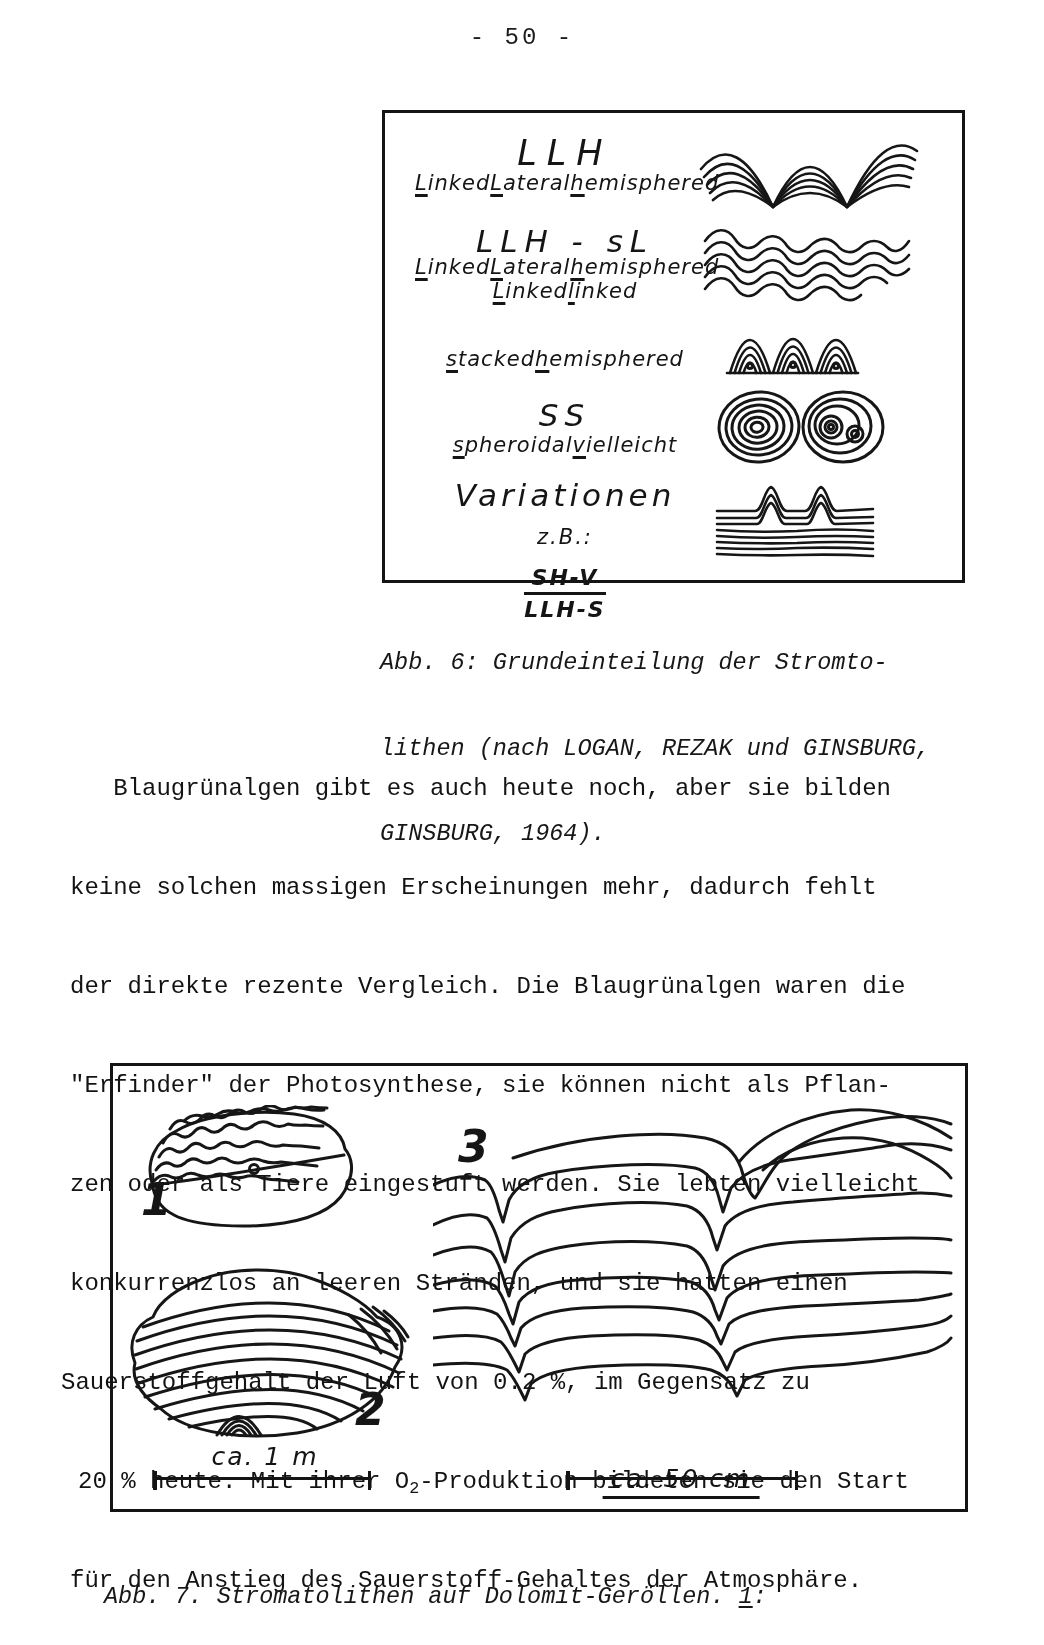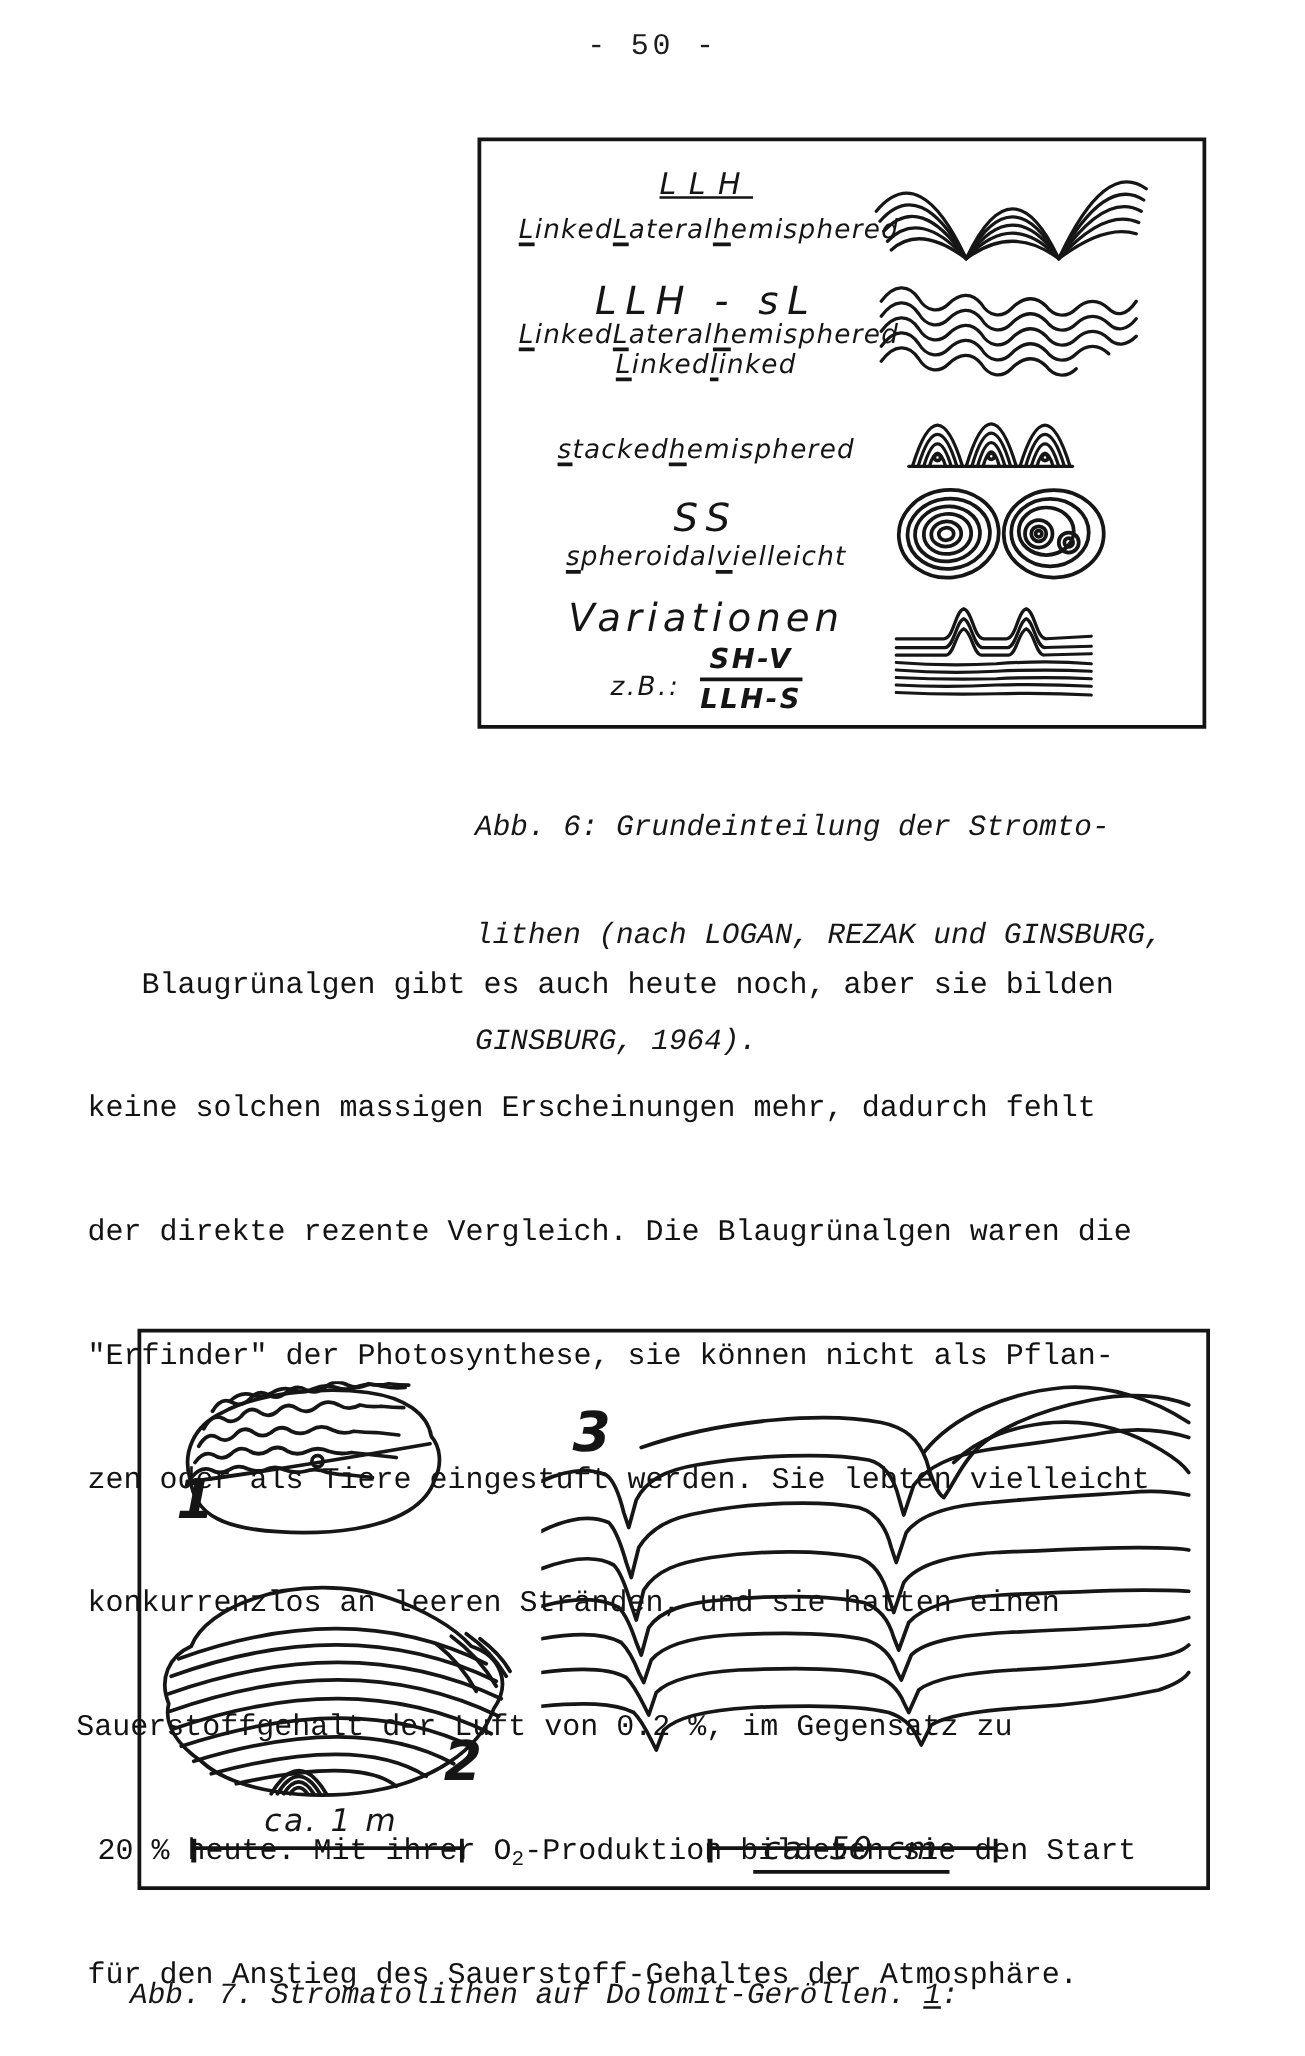--- a/index.html
+++ b/index.html
@@ -8,25 +8,25 @@
     overflow:hidden;color:#141414;
     font-family:"Liberation Mono",monospace;
   }
   .abs{position:absolute;}
   .hw{font-family:"DejaVu Sans",sans-serif;font-style:italic;color:#151515;}
   .pageno{top:24px;left:0;width:100%;text-align:center;font-size:24px;letter-spacing:3px;color:#1d1d1d;}
   
   .fig6box{left:382px;top:110px;width:583px;height:473px;border:3.5px solid #141414;box-sizing:border-box;}
   .f6txt{left:30px;width:300px;text-align:center;}
   .hw-abbr{font-size:31px;letter-spacing:7px;font-weight:500;}
-  .hw-llh{font-size:24px;letter-spacing:10px;font-weight:500;text-decoration:underline;}
+  .hw-llh{font-size:35px;letter-spacing:10px;font-weight:500;}
   .hw-desc{font-size:21px;letter-spacing:1px;word-spacing:9px;white-space:nowrap;}
   .uf{display:inline-block;margin:0 0;text-align:right;}
   .uf::first-letter{text-decoration:underline;text-decoration-thickness:2.5px;text-underline-offset:4px;}
-  .zb-row{display:flex;justify-content:center;align-items:center;gap:16px;}
+  .zb-row{display:flex;justify-content:center;align-items:center;gap:16px;flex-direction:column;}
   .zb{font-size:21px;letter-spacing:2px;margin-top:10px;}
   .frac{text-align:center;font-size:22px;font-weight:600;letter-spacing:2px;}
   .frac .num{padding:0 6px 2px 6px;border-bottom:3px solid #141414;}
   .frac .den{padding-top:2px;}
   .sketch path,.sketch line{fill:none;stroke:#161616;stroke-width:3;stroke-linecap:round;stroke-linejoin:round;}
   .sketch ellipse,.sketch circle{fill:none;stroke:#161616;stroke-width:3;}
   .sketch.thin path{stroke-width:2.6;}
   
   .cap{font-style:italic;font-weight:400;font-size:23.5px;line-height:28.5px;white-space:pre;color:#171717;}
   .cap6{left:380px;top:592px;}

